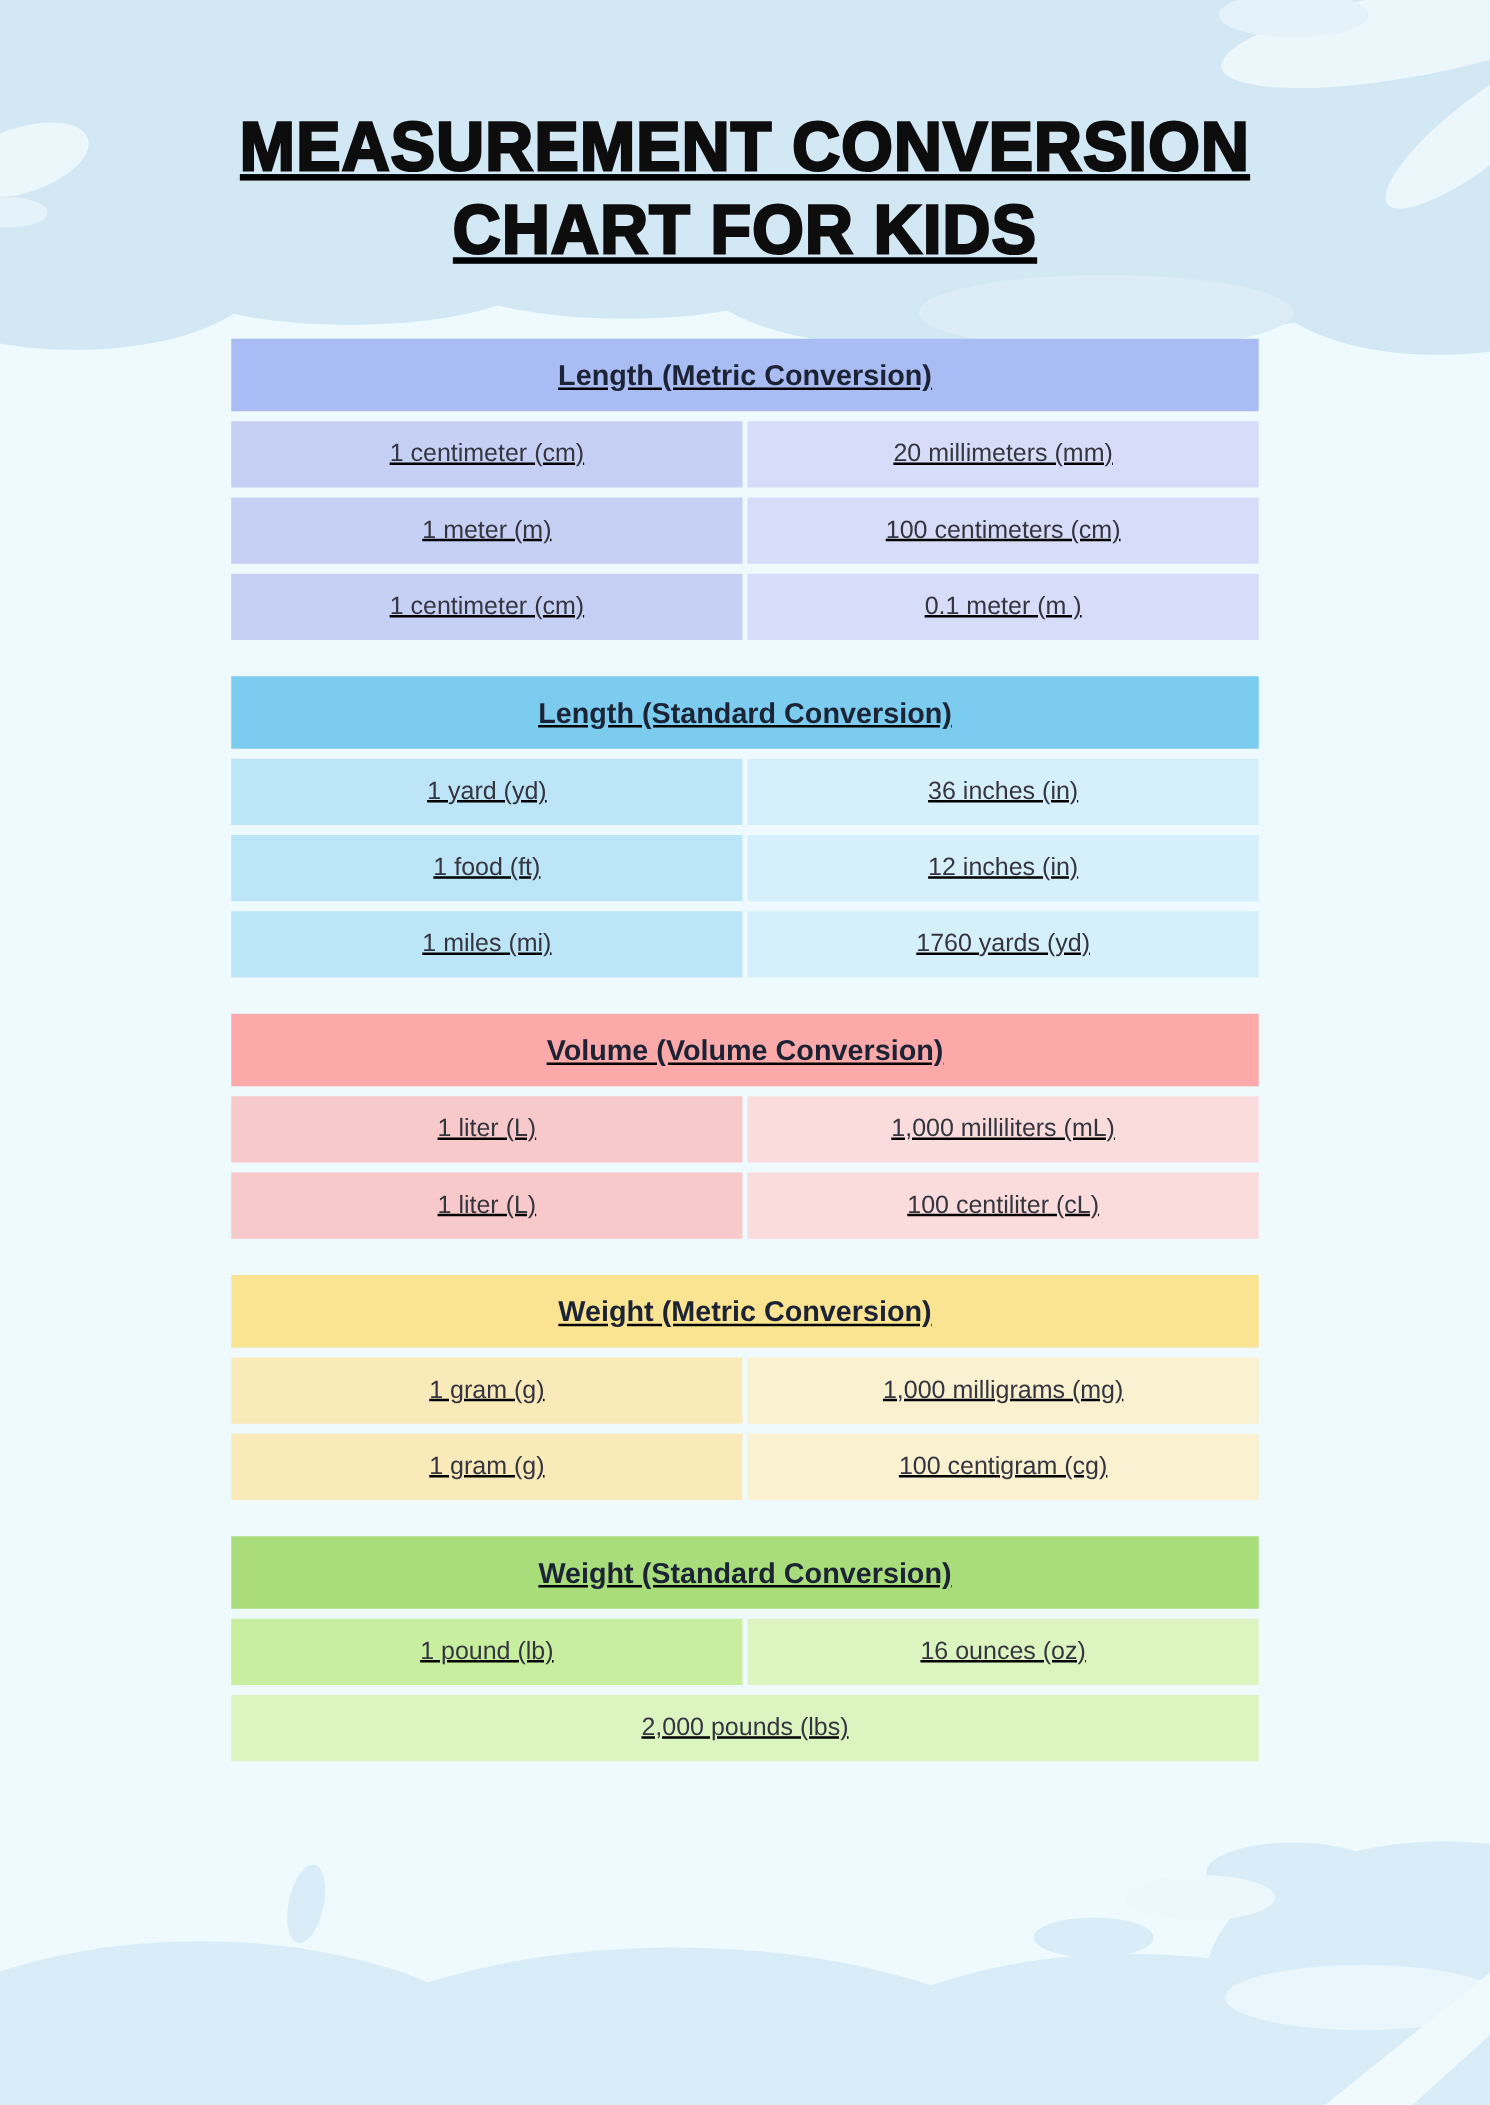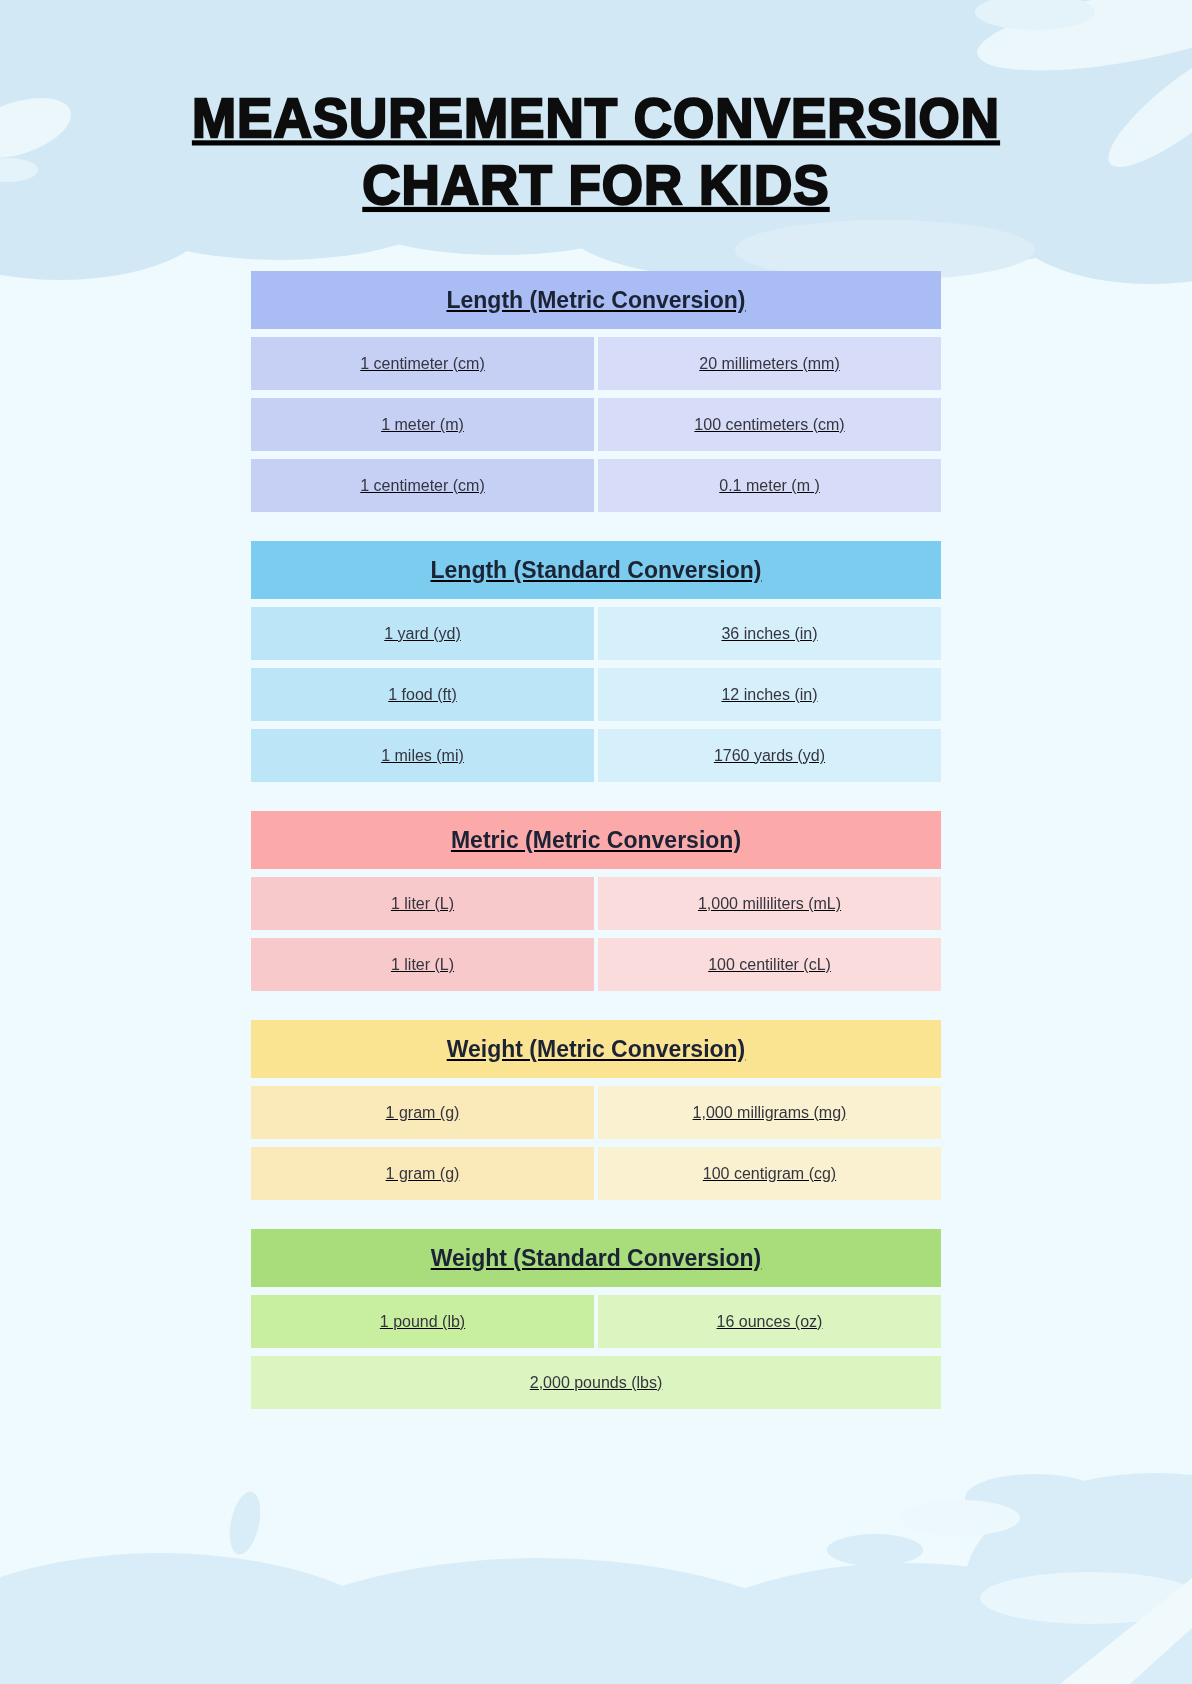--- a/index.html
+++ b/index.html
@@ -25,38 +25,38 @@
     font-weight:bold;
     color:#0d0d0d;
     -webkit-text-stroke:2.2px #0d0d0d;
     letter-spacing:1px;
     transform:scaleY(1.04);
     z-index:2;
   }
 
   .content{
     position:relative;
-    width:690px;
+    width:822px;
     margin:0 auto;
     z-index:2;
   }
   .content .first{margin-top:58px;}
 
   .ctable{margin-top:29px;}
   .thead{
     height:58px;
     display:flex;align-items:center;justify-content:center;
     font-size:23px;font-weight:bold;color:#1b2335;
     background:var(--hdr);
   }
   .trow{display:flex;margin-top:8px;gap:4px;}
   .cell{
     flex:1;height:53px;
     display:flex;align-items:center;justify-content:center;
-    font-size:16px;color:#35353f;
+    font-size:20px;color:#35353f;
   }
   .cell.left{background:var(--lft);}
   .cell.right{background:var(--rgt);}
 </style>
 </head>
 <body>
 
 <div class="page">
 
   <svg class="decor top" width="1192" height="312" viewBox="0 0 1192 312" aria-hidden="true">
@@ -126,21 +126,21 @@
         <div class="cell left">1 food (ft)</div>
         <div class="cell right">12 inches (in)</div>
       </div>
       <div class="trow">
         <div class="cell left">1 miles (mi)</div>
         <div class="cell right">1760 yards (yd)</div>
       </div>
     </section>
 
     <section class="ctable" style="--hdr: #fca9a9; --lft: #f8c9ca; --rgt: #fadcdc;">
-      <div class="thead">Metric (Metric Conversion)</div>
+      <div class="thead">Volume (Volume Conversion)</div>
       <div class="trow">
         <div class="cell left">1 liter (L)</div>
         <div class="cell right">1,000 milliliters (mL)</div>
       </div>
       <div class="trow">
         <div class="cell left">1 liter (L)</div>
         <div class="cell right">100 centiliter (cL)</div>
       </div>
     </section>
 

